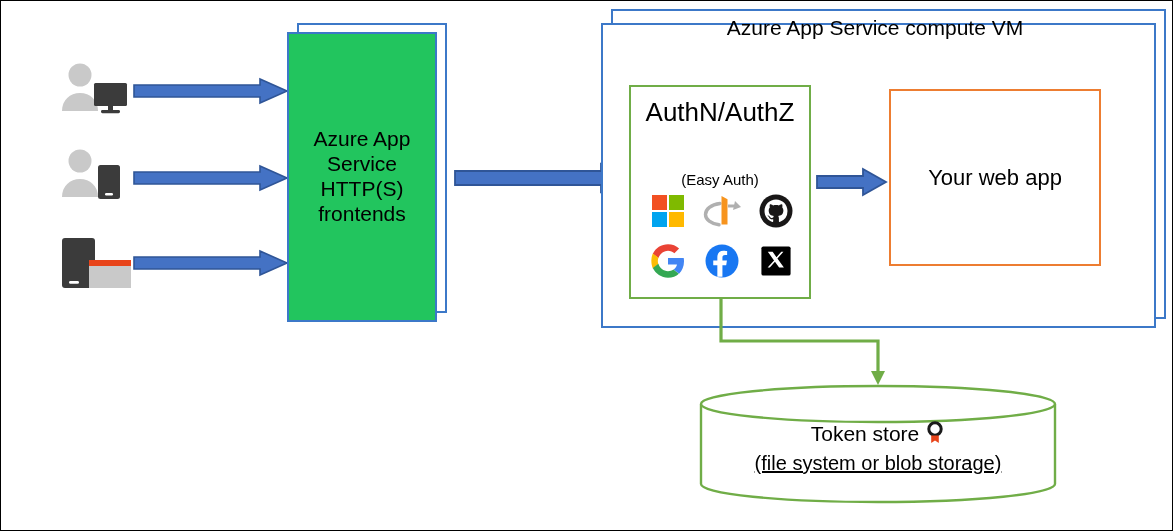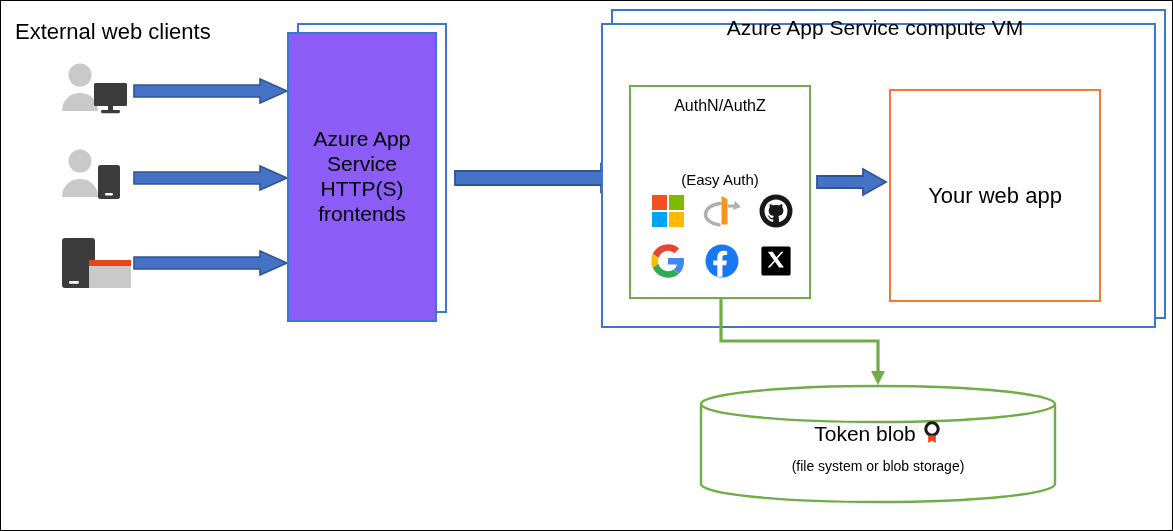--- a/index.html
+++ b/index.html
@@ -14,63 +14,62 @@
   .ctr{text-align:center;}
 
   
   #clients-title{left:14px;top:18px;font-size:22px;}
   #vm-title{left:600px;top:15px;width:548px;font-size:21px;}
 
   
   #frontends-shadow{left:296px;top:22px;width:150px;height:290px;
       border:2px solid #3C78C8;background:#fff;box-sizing:border-box;}
   #frontends-box{left:286px;top:31px;width:150px;height:290px;
-      border:2px solid #3C78C8;background:#8b5cf6;box-sizing:border-box;
+      border:2px solid #3C78C8;background:#22c55e;box-sizing:border-box;
       display:flex;align-items:center;justify-content:center;}
   #frontends-label{font-size:21px;text-align:center;}
 
   
   #vm-shadow{left:610px;top:8px;width:555px;height:310px;
       border:2px solid #3C78C8;background:#fff;box-sizing:border-box;}
   #vm-box{left:600px;top:22px;width:555px;height:305px;
       border:2px solid #3C78C8;background:#fff;box-sizing:border-box;}
 
   
   #middleware-box{left:628px;top:84px;width:182px;height:214px;
       border:2px solid #70AD47;background:#fff;box-sizing:border-box;}
-  #mw-title{left:0;top:10px;width:100%;font-size:16px;text-align:center;}
+  #mw-title{left:0;top:10px;width:100%;font-size:26px;text-align:center;}
   #mw-sub{left:0;top:84px;width:100%;font-size:15px;text-align:center;}
 
   .provider-grid{position:absolute;left:10px;top:104px;width:162px;
       display:grid;grid-template-columns:repeat(3,1fr);grid-row-gap:10px;
       justify-items:center;align-items:center;}
   .provider{width:40px;height:40px;display:flex;align-items:center;justify-content:center;}
 
   
-  #webapp-box{left:888px;top:88px;width:212px;height:213px;
+  #webapp-box{left:888px;top:88px;width:212px;height:177px;
       border:2px solid #ED7D31;background:#fff;box-sizing:border-box;
       display:flex;align-items:center;justify-content:center;}
   #webapp-label{font-size:22px;text-align:center;}
 
   
   #tokenstore{left:698px;top:382px;width:358px;height:122px;}
   #ts-text{position:absolute;left:0;top:38px;width:100%;text-align:center;}
   #ts-title{font-size:21px;display:inline-block;}
-  #ts-sub{font-size:14px;display:block;margin-top:8px;}
+  #ts-sub{font-size:20px;display:block;margin-top:2px;text-decoration:underline;}
   .badge-icon{display:inline-block;vertical-align:-4px;margin-left:6px;}
 
   
   .arrow-svg{position:absolute;}
 </style>
 </head>
 <body>
 
 <div id="canvas">
 
-  <div class="abs txt" id="clients-title">External web clients</div>
 
   <div class="abs" style="left:55px;top:62px;width:80px;height:52px;">
     <svg width="80" height="52" viewBox="0 0 80 52">
       <circle cx="24" cy="12" r="11.5" fill="#C9C9C9"></circle>
       <path d="M6 48c0-11 8-18 18-18s18 7 18 18z" fill="#C9C9C9"></path>
       <rect x="38" y="20" width="33" height="23" rx="1.5" fill="#3B3B3B"></rect>
       <rect x="52" y="43" width="5" height="5" fill="#3B3B3B"></rect>
       <rect x="45" y="47" width="19" height="3.2" rx="1.4" fill="#3B3B3B"></rect>
     </svg>
   </div>
@@ -194,21 +193,21 @@
   </svg>
 
   <div class="abs" id="tokenstore">
     <svg width="358" height="122" viewBox="0 0 358 122">
       <path d="M2,21 L2,101" fill="none" stroke="#70AD47" stroke-width="2.4"></path>
       <path d="M356,21 L356,101" fill="none" stroke="#70AD47" stroke-width="2.4"></path>
       <ellipse cx="179" cy="21" rx="177" ry="18" fill="#ffffff" stroke="#70AD47" stroke-width="2.4"></ellipse>
       <path d="M2,101 A177,18 0 0 0 356,101" fill="none" stroke="#70AD47" stroke-width="2.4"></path>
     </svg>
     <div id="ts-text" class="txt">
-      <span id="ts-title">Token blob</span><span class="badge-icon"><svg width="20" height="24" viewBox="0 0 20 24">
+      <span id="ts-title">Token store</span><span class="badge-icon"><svg width="20" height="24" viewBox="0 0 20 24">
               <circle cx="10" cy="8" r="6.2" fill="none" stroke="#1A1A1A" stroke-width="3"></circle>
               <path d="M6.2 14.6 L6.2 22 L10 19.4 L13.8 22 L13.8 14.6 Z" fill="#E8441A"></path>
             </svg></span>
       <span id="ts-sub">(file system or blob storage)</span>
     </div>
   </div>
 
 </div>
 
 </body></html>

